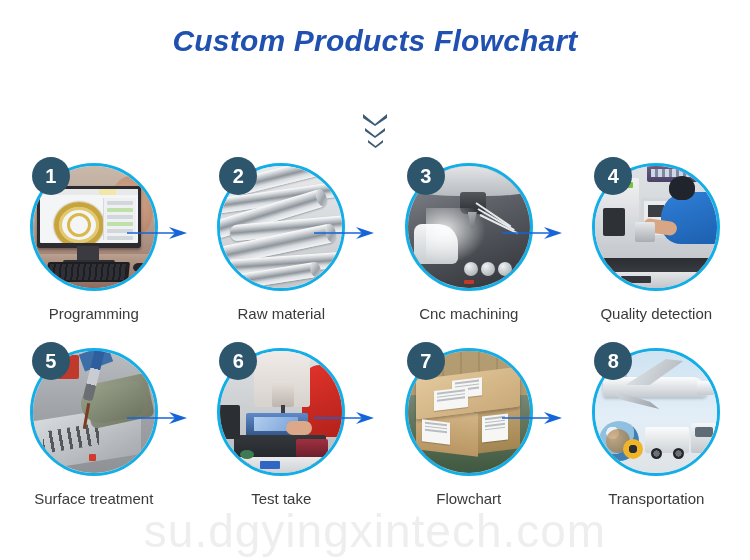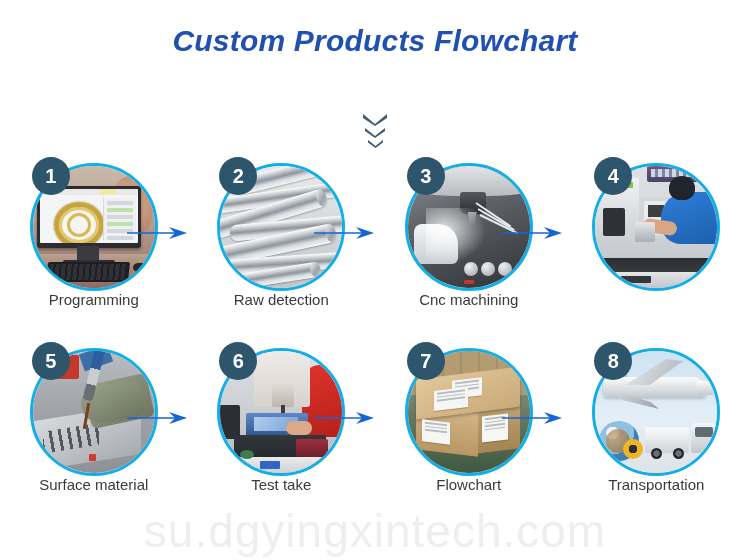--- a/index.html
+++ b/index.html
@@ -117,21 +117,21 @@
     font-size: 20px;
     font-weight: bold;
     display: flex;
     align-items: center;
     justify-content: center;
     z-index: 6;
     line-height: 1;
   }
 
   .label {
-    margin-top: 0;
+    margin-top: 14px;
     font-size: 15px;
     color: #3a3a3a;
     text-align: center;
     white-space: nowrap;
   }
 
   
   .arrow {
     position: absolute;
     top: 64px;
@@ -418,21 +418,21 @@
           </div>
         </div>
         <div class="badge">2</div>
         <div class="arrow">
           <svg width="62" height="12" viewBox="0 0 62 12">
             <line x1="0" y1="6" x2="48" y2="6" stroke="#1565d8" stroke-width="1.6"></line>
             <path d="M42 0 L60 6 L42 12 L48 6 Z" fill="#1565d8"></path>
           </svg>
         </div>
       </div>
-      <div class="label">Raw detection</div>
+      <div class="label">Raw material</div>
     </div>
 
     <div class="cell">
       <div class="circle-wrap">
         <div class="circle">
           <div class="scene">
             <div class="s3-bg"></div>
             <div class="s3-hood"></div>
             <div class="s3-spindle"></div>
             <div class="s3-tool"></div>
@@ -475,20 +475,21 @@
             <div class="s4-person-body"></div>
             <div class="s4-person-head"></div>
             <div class="s4-arm"></div>
             <div class="s4-part"></div>
             <div class="s4-table"></div>
             <div class="s4-base"></div>
           </div>
         </div>
         <div class="badge">4</div>
       </div>
+      <div class="label">Quality detection</div>
     </div>
   </div>
 
   <div class="row" id="row2">
 
     <div class="cell">
       <div class="circle-wrap">
         <div class="circle">
           <div class="scene">
             <div class="s5-bg"></div>
@@ -503,21 +504,21 @@
           </div>
         </div>
         <div class="badge">5</div>
         <div class="arrow">
           <svg width="62" height="12" viewBox="0 0 62 12">
             <line x1="0" y1="6" x2="48" y2="6" stroke="#1565d8" stroke-width="1.6"></line>
             <path d="M42 0 L60 6 L42 12 L48 6 Z" fill="#1565d8"></path>
           </svg>
         </div>
       </div>
-      <div class="label">Surface material</div>
+      <div class="label">Surface treatment</div>
     </div>
 
     <div class="cell">
       <div class="circle-wrap">
         <div class="circle">
           <div class="scene">
             <div class="s6-bg"></div>
             <div class="s6-redshirt"></div>
             <div class="s6-col"></div>
             <div class="s6-head"></div>

